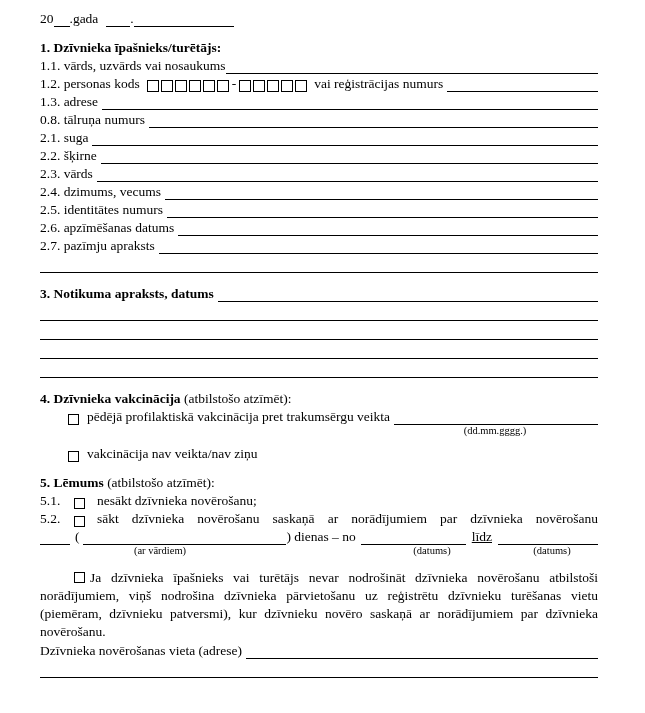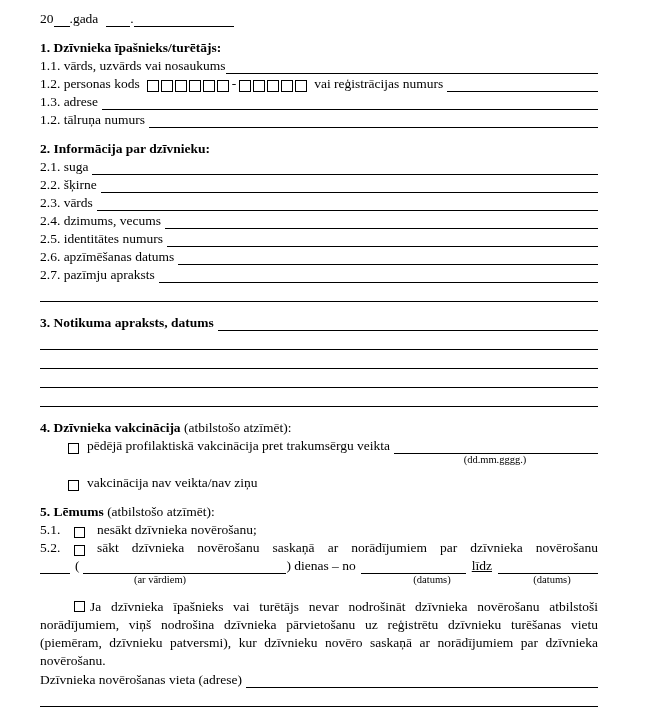--- a/index.html
+++ b/index.html
@@ -60,25 +60,24 @@
     <span class="lbl">-</span>
     <span class="pk-group"><span class="pk-box"></span><span class="pk-box"></span><span class="pk-box"></span><span class="pk-box"></span><span class="pk-box"></span></span>
     <span class="lbl sp4 sp-l4">vai reģistrācijas numurs</span>
     <span class="blank fill"></span>
   </div>
   <div class="row">
     <span class="lbl sp4">1.3. adrese</span>
     <span class="blank fill"></span>
   </div>
   <div class="row">
-    <span class="lbl sp4">1.2. tālruņa numurs</span>
+    <span class="lbl sp4">0.8. tālruņa numurs</span>
     <span class="blank fill"></span>
   </div>
 
-  <div class="row mt-sec bold">2. Informācija par dzīvnieku:</div>
   <div class="row">
     <span class="lbl sp4">2.1. suga</span>
     <span class="blank fill"></span>
   </div>
   <div class="row">
     <span class="lbl sp4">2.2. šķirne</span>
     <span class="blank fill"></span>
   </div>
   <div class="row">
     <span class="lbl sp4">2.3. vārds</span>

